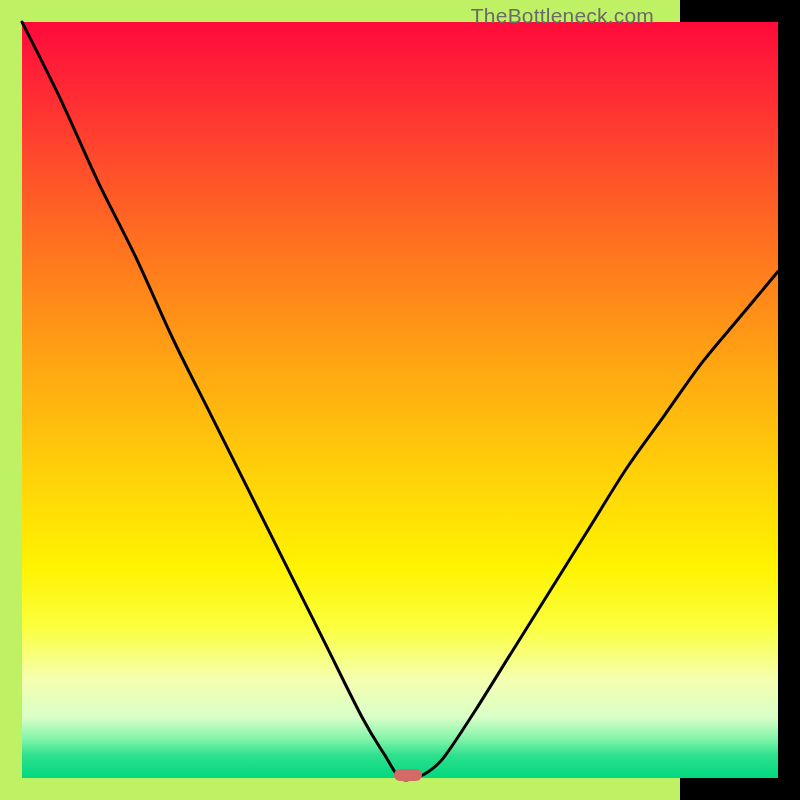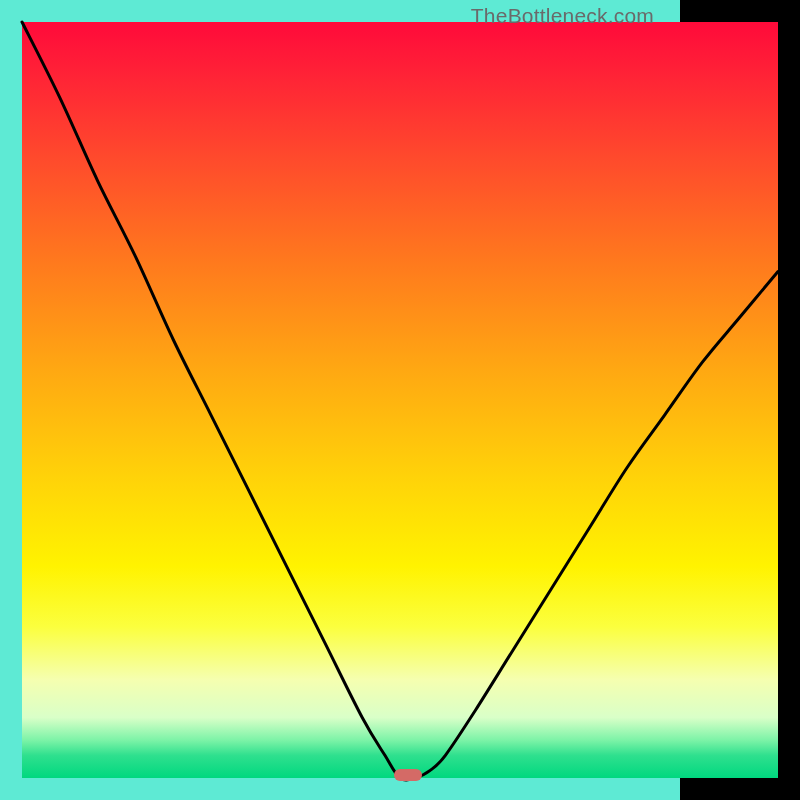--- a/index.html
+++ b/index.html
@@ -8,21 +8,21 @@
     width: 800px;
     height: 800px;
     background: #000;
     font-family: Arial, Helvetica, sans-serif;
     overflow: hidden;
   }
   .frame {
     position: relative;
     width: 680px;
     height: 800px;
-    background: #5eead4;
+    background: #bef264;
   }
   .plot {
     position: absolute;
     left: 22px;
     top: 22px;
     width: 756px;
     height: 756px;
     background: linear-gradient(to bottom,
       #ff0a3a 0%,
       #ff1f37 6%,

